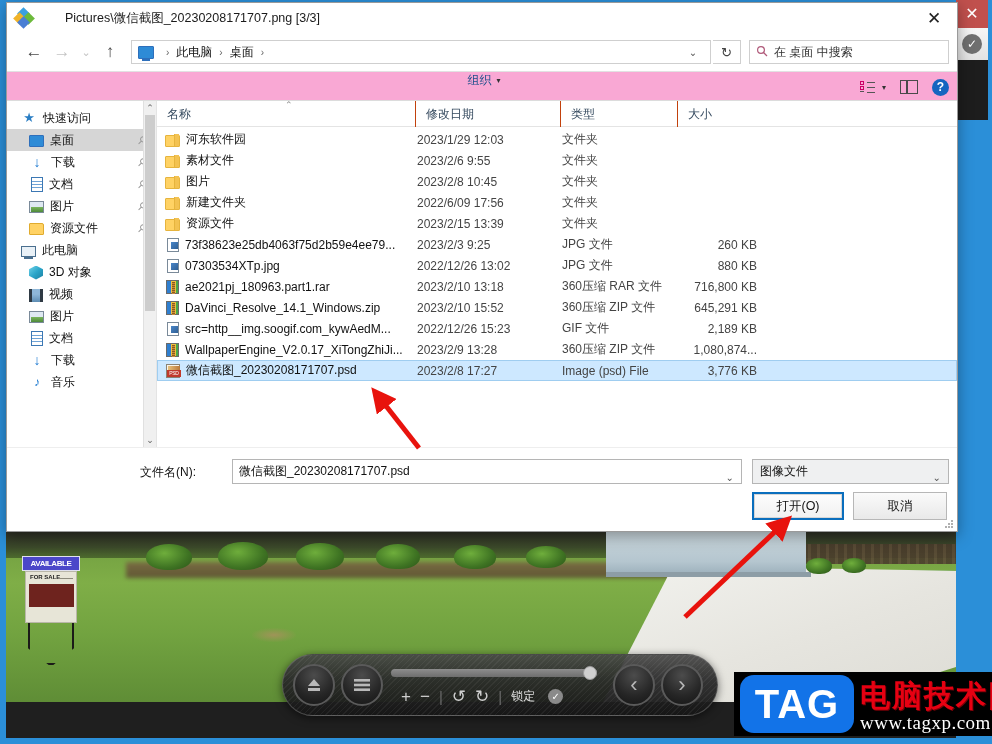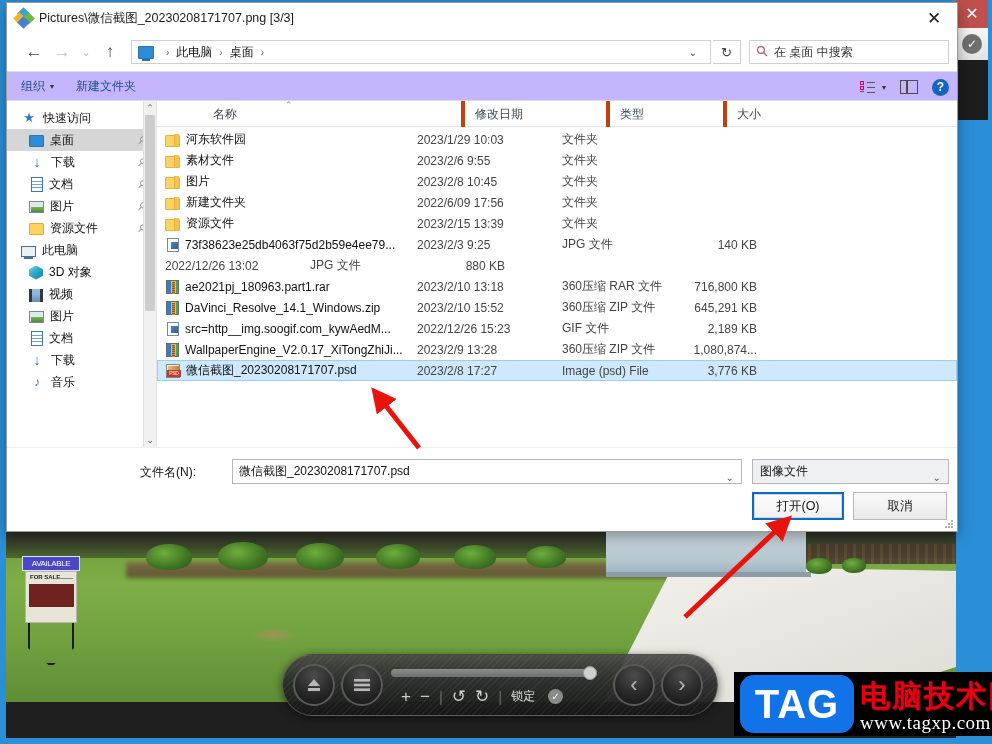--- a/index.html
+++ b/index.html
@@ -86,21 +86,21 @@
   .sign {
     position: absolute; left: 16px; top: 24px; width: 58px; height: 82px;
   }
   .sign-top {
     position: absolute; left:0; top:0; width: 58px; height: 15px;
     background: #4b47c9;
     border: 1px solid #dfe0ef;
   }
   .sign-top span {
     display:block; text-align:center; color:#fff;
-    font-size: 8px; font-weight: 400; line-height: 13px;
+    font-size: 8px; font-weight: 700; line-height: 13px;
     letter-spacing: -.4px;
     font-family:"Liberation Sans", sans-serif;
   }
   .sign-body {
     position: absolute; left: 3px; top: 15px; width: 52px; height: 52px;
     background: #e7e5d7; border: 1px solid #b9b7a8;
   }
   .sign-forsale {
     position:absolute; left:4px; top:2px; font-size:6px; font-weight:700; color:#222;
   }
@@ -225,20 +225,21 @@
     background: #ffffff;
     border: 1px solid #9a9a9a;
     box-shadow: 0 4px 14px rgba(0,0,0,.35);
     display: flex; flex-direction: column;
   }
   .titlebar {
     height: 30px; background: #ffffff;
     display: flex; align-items: center;
     padding-left: 8px;
     position: relative;
+    gap: 26px;
   }
   .title-icon {
     width: 18px; height: 18px; position: relative; margin-right: 6px; flex: none;
   }
   .ti-d { position:absolute; width: 9px; height: 9px; transform: rotate(45deg); }
   .ti-d.a { background:#3aa0e0; left: 4px; top: 0px; }
   .ti-d.b { background:#f0b32a; left: 0px; top: 5px; }
   .ti-d.c { background:#6cba3b; left: 9px; top: 5px; }
   .ti-d.d { background:#4a7fd4; left: 4px; top: 9px; }
   .title-text { font-size: 12.5px; color: #1a1a1a; }
@@ -284,24 +285,24 @@
   }
   .search-box {
     width: 200px; height: 24px; margin-left: 6px;
     border: 1px solid #cfcfcf; background: #fff;
     display:flex; align-items:center; padding: 0 6px; gap: 6px;
     font-size: 12px; color: #333;
   }
   .search-ico { color: #b05a7a; font-size: 12px; }
 
   .toolbar2 {
-    height: 30px; background: #c4b5fd;
+    height: 30px; background: #f9a8d4;
     border-top: 1px solid #e2e2e2; border-bottom: 1px solid #dcdcdc;
     display:flex; align-items:center; padding: 0 10px 0 14px;
-    gap: 22px; position: relative;
+    gap: 22px; position: relative; flex-direction: column;
   }
   .tb-item { font-size: 12px; color: #1b4f8a; display:flex; align-items:center; gap:5px; }
   .tb-item .caret { font-size: 8px; color:#333; }
   .tb-right {
     position:absolute; right: 8px; top:0; height:30px;
     display:flex; align-items:center; gap: 14px;
   }
   .tb-view-icon {
     width: 16px; height: 13px; position: relative;
   }
@@ -400,23 +401,23 @@
   .ss-down { position:absolute; bottom:0; left:0; right:0; }
   .ss-thumb {
     position:absolute; left:1px; right:1px; top: 14px; height: 196px; background:#cdcdcd;
   }
 
   
   .filelist { flex: 1; display:flex; flex-direction:column; min-width:0; background:#fff; }
   .fl-header {
     height: 26px; display:flex; align-items:center;
     border-bottom: 1px solid #e4e4e4; background:#fff;
-    font-size: 12px; color: #34495e; position: relative; padding-left: 46px;
-  }
-  .fl-header .col { padding-left: 10px; border-left: 4px solid #c2410c; line-height: 26px; height: 26px;}
+    font-size: 12px; color: #34495e; position: relative;
+  }
+  .fl-header .col { padding-left: 10px; border-left: 1px solid #c2410c; line-height: 26px; height: 26px;}
   .fl-header .col:first-child { border-left: none; }
   .sort-caret {
     position: absolute; left: 128px; top: -1px; font-size: 9px; color: #8d8d8d;
   }
   .col-name { width: 258px; }
   .col-date { width: 145px; }
   .col-type { width: 117px; }
   .col-size { width: 80px; text-align: left; }
 
   .fl-rows { flex: 1; overflow: hidden; padding-top: 2px; }
@@ -757,21 +758,21 @@
           <div class="col col-type">类型</div>
           <div class="col col-size">大小</div>
           <div class="sort-caret">⌃</div>
         </div>
         <div class="fl-rows" id="rows-host">
             <div class="fl-row">
               <div class="fl-name">
                 <span class="fi fi-folder"></span>
                 <span>河东软件园</span>
               </div>
-              <div class="fl-date">2023/1/29 10:03</div>
+              <div class="fl-date">2023/1/29 12:03</div>
               <div class="fl-type">文件夹</div>
               <div class="fl-size"></div>
             </div>
             <div class="fl-row">
               <div class="fl-name">
                 <span class="fi fi-folder"></span>
                 <span>素材文件</span>
               </div>
               <div class="fl-date">2023/2/6 9:55</div>
               <div class="fl-type">文件夹</div>
@@ -804,23 +805,27 @@
               <div class="fl-type">文件夹</div>
               <div class="fl-size"></div>
             </div>
             <div class="fl-row">
               <div class="fl-name">
                 <span class="fi fi-jpg"></span>
                 <span>73f38623e25db4063f75d2b59e4ee79...</span>
               </div>
               <div class="fl-date">2023/2/3 9:25</div>
               <div class="fl-type">JPG 文件</div>
-              <div class="fl-size">140 KB</div>
-            </div>
-            <div class="fl-row">
+              <div class="fl-size">260 KB</div>
+            </div>
+            <div class="fl-row">
+              <div class="fl-name">
+                <span class="fi fi-jpg"></span>
+                <span>07303534XTp.jpg</span>
+              </div>
               <div class="fl-date">2022/12/26 13:02</div>
               <div class="fl-type">JPG 文件</div>
               <div class="fl-size">880 KB</div>
             </div>
             <div class="fl-row">
               <div class="fl-name">
                 <span class="fi fi-rar"></span>
                 <span>ae2021pj_180963.part1.rar</span>
               </div>
               <div class="fl-date">2023/2/10 13:18</div>

